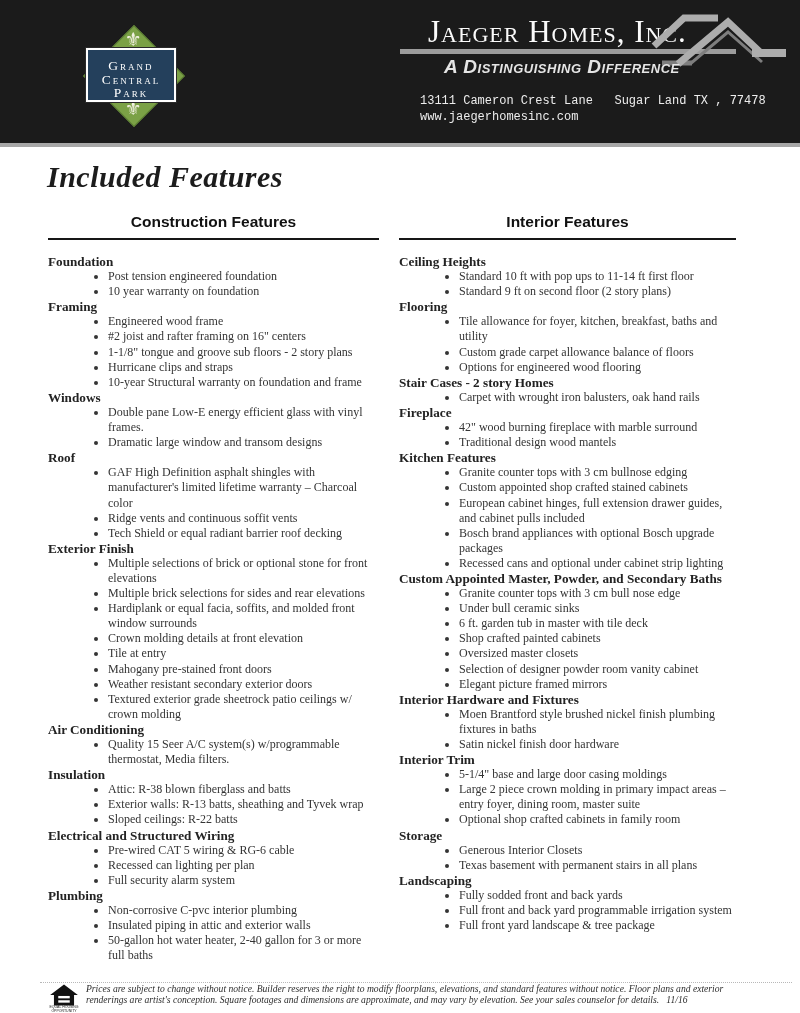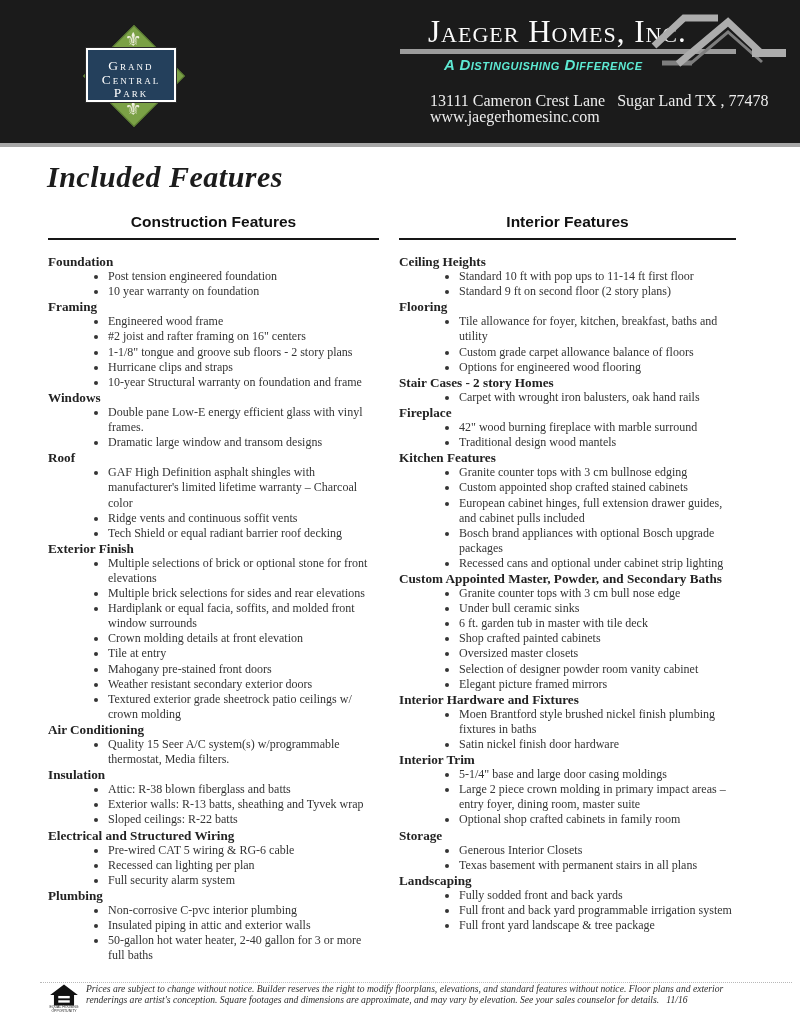--- a/index.html
+++ b/index.html
@@ -30,27 +30,27 @@
   }
   .gcp-plate div { white-space:nowrap; }
 
   .jaeger-name {
     position:absolute; left:428px; top:14px; color:#fbfbfb;
     font-variant:small-caps; font-size:31px; letter-spacing:1px; white-space:nowrap;
   }
   .jaeger-rule { position:absolute; left:400px; top:49px; width:336px; height:5px; background:#9c9c9c; }
   .roof-icon { position:absolute; left:648px; top:6px; width:142px; height:64px; }
   .tagline {
-    position:absolute; left:444px; top:56px; color:#5eead4;
+    position:absolute; left:444px; top:56px; color:#e5e5e5;
     font-family:"Liberation Sans", sans-serif; font-weight:bold; font-style:italic;
-    font-variant:small-caps; font-size:15px; letter-spacing:0.5px; white-space:nowrap;
+    font-variant:small-caps; font-size:19px; letter-spacing:0.5px; white-space:nowrap;
   }
   .hdr-contact {
-    position:absolute; left:430px; top:93px; color:#ededed;
-    font-family:Liberation Serif, serif; font-size:16px; line-height:16px;
+    position:absolute; left:420px; top:93px; color:#ededed;
+    font-family:Liberation Mono, monospace; font-size:12px; line-height:16px;
   }
 
   
   .page-title {
     position:absolute; left:47px; top:160px; color:#1c1c1c;
     font-size:30px; font-style:italic; font-weight:600; letter-spacing:0.5px;
   }
 
   
   .col { position:absolute; top:213px; }

